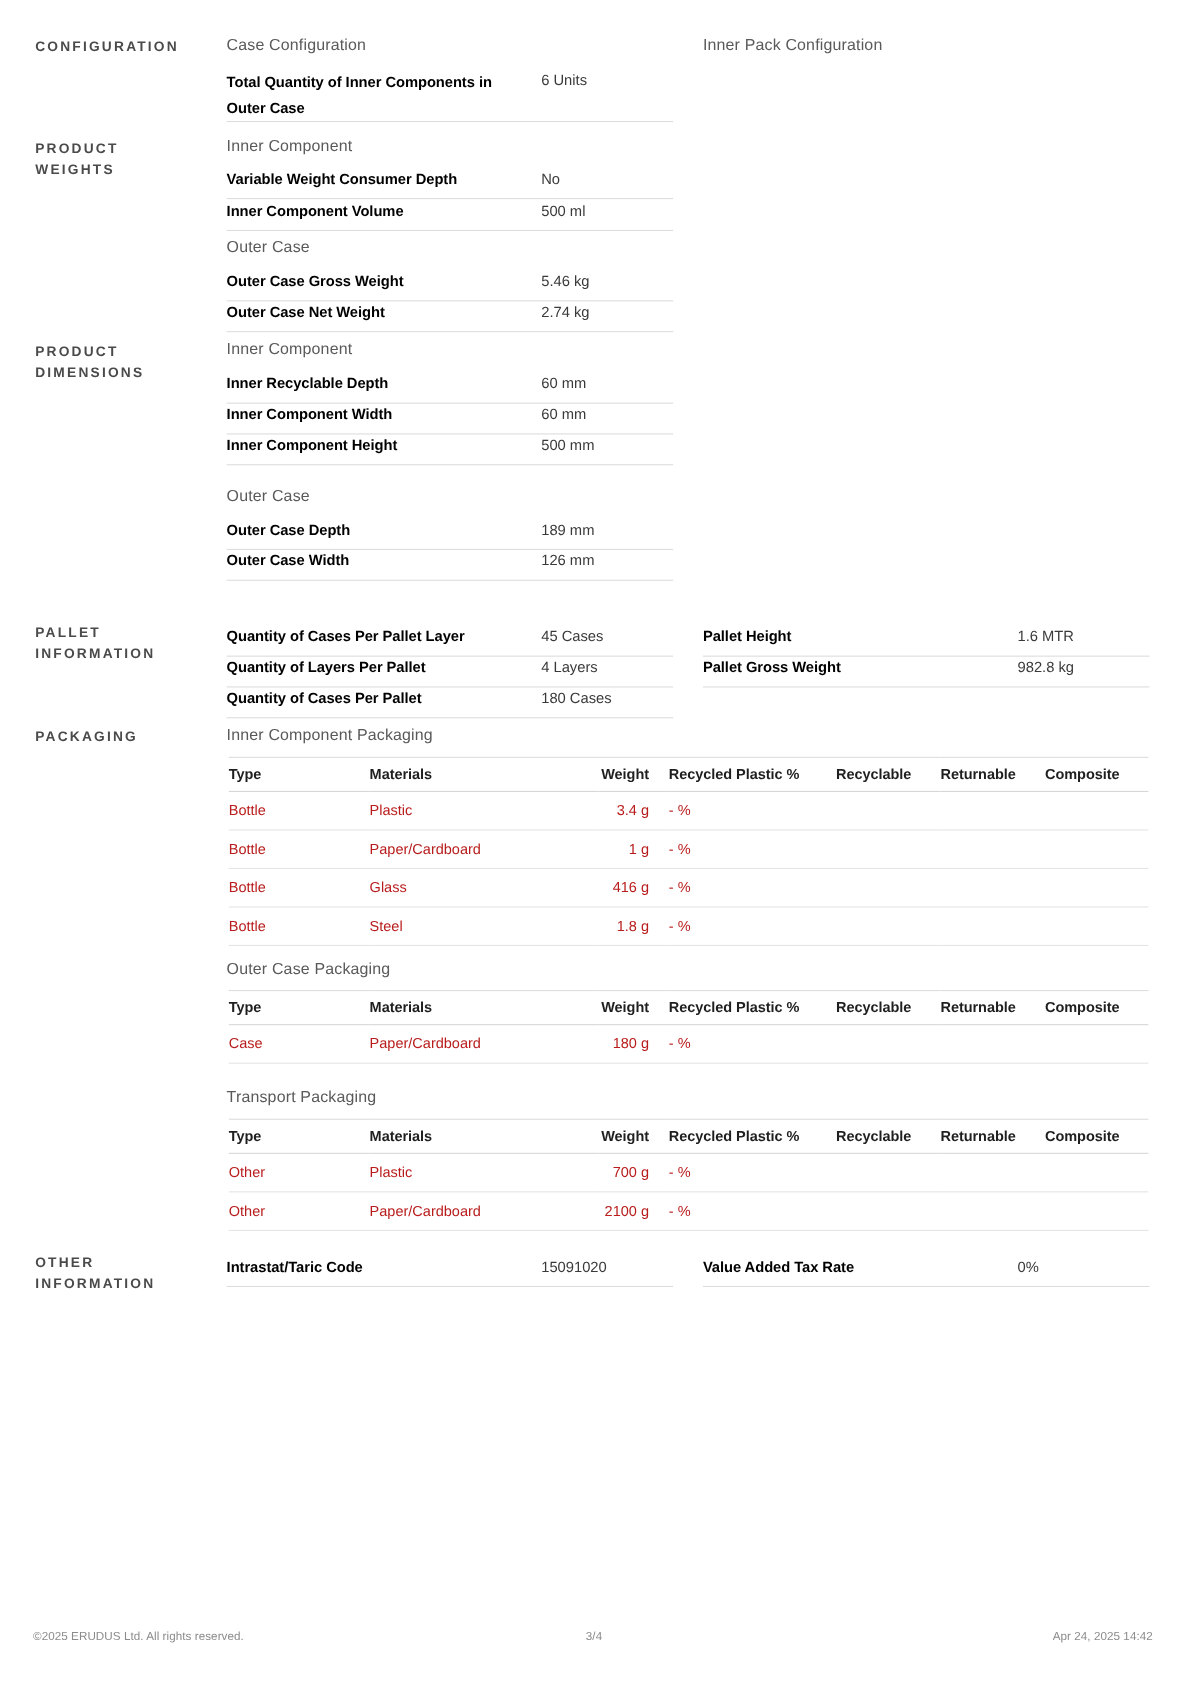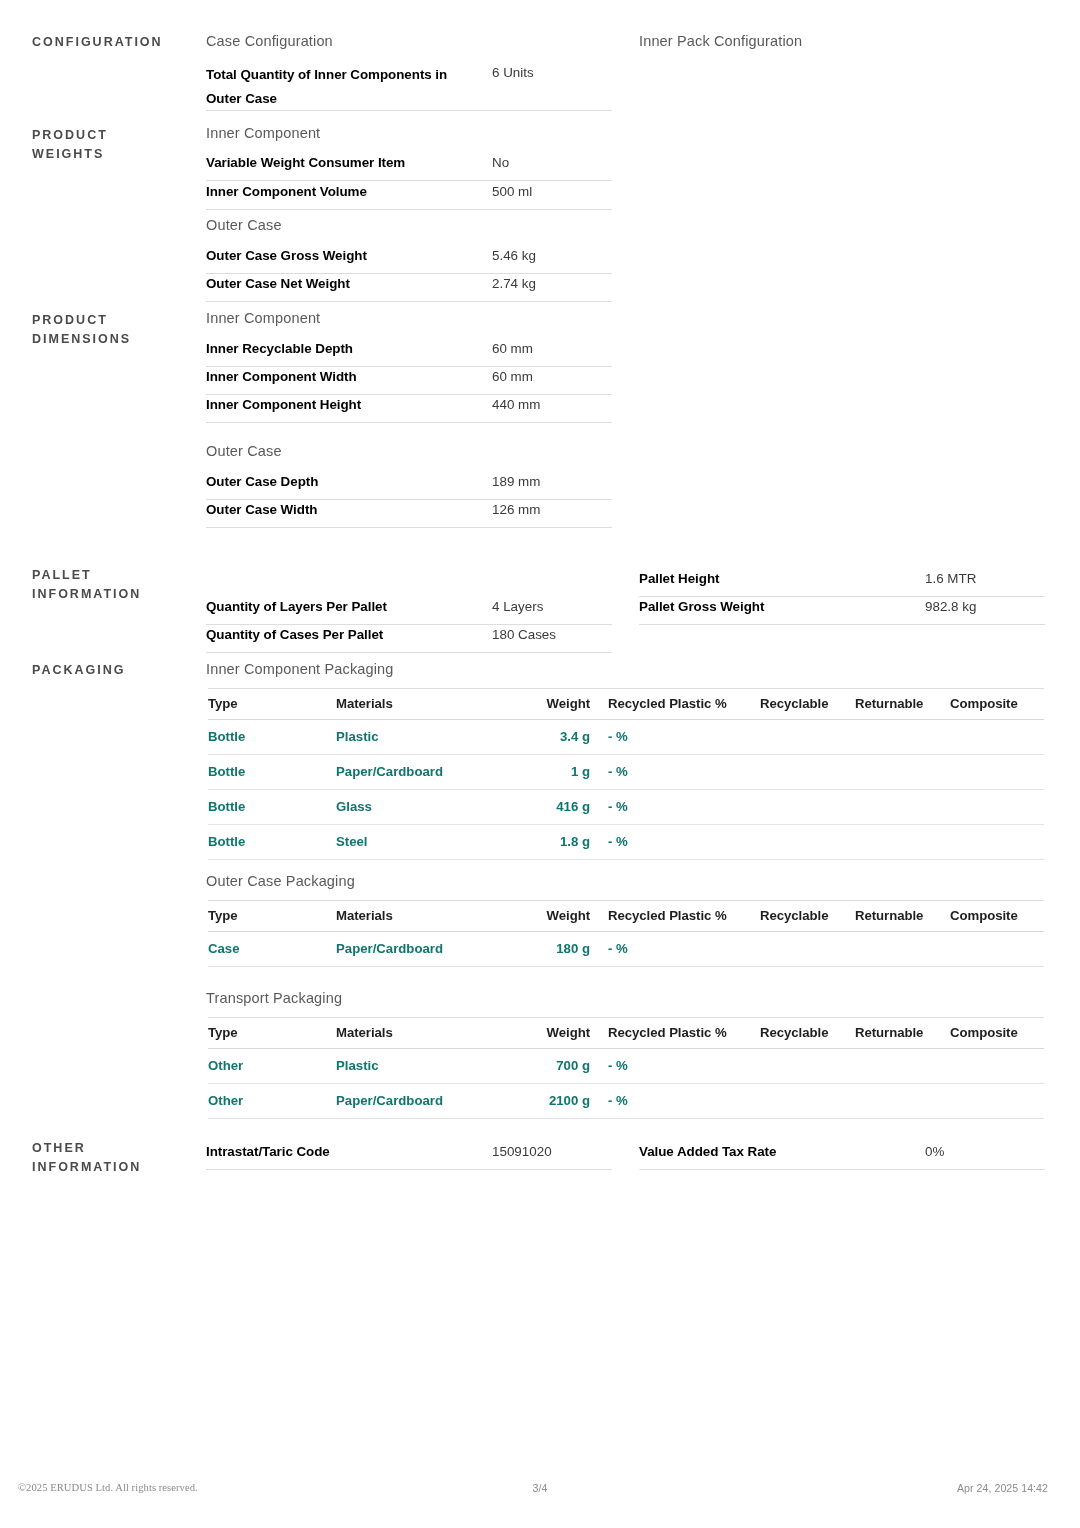--- a/index.html
+++ b/index.html
@@ -111,22 +111,22 @@
     color: #1f1f1f;
     text-align: left;
     padding: 7px 0 8px 0;
     border-top: 1px solid #dddddd;
     border-bottom: 1px solid #d7d7d7;
     letter-spacing: -0.05px;
     white-space: nowrap;
   }
   .pk-table td {
     font-size: 13.2px;
-    font-weight: 700;
-    color: #0f766e;
+    font-weight: 400;
+    color: #b91c1c;
     text-align: left;
     padding: 9px 0 10px 0;
     border-bottom: 1px solid #e4e4e4;
     white-space: nowrap;
   }
   .pk-table tr:last-child td { border-bottom: 1px solid #e4e4e4; }
 
   col.c-type   { width: 128px; }
   col.c-mat    { width: 208px; }
   col.c-weight { width: 64px;  }
@@ -145,21 +145,21 @@
     width: 1080px;
     height: 20px;
   }
   .footer span {
     position: absolute;
     font-size: 10.6px;
     color: #8b8b8b;
     letter-spacing: 0.05px;
     white-space: nowrap;
   }
-  .f-left  { left: 18px; font-family: Liberation Serif, serif; }
+  .f-left  { left: 30px; }
   .f-mid   { left: 50%; transform: translateX(-50%); }
   .f-right { right: 32px; }
 </style>
 </head>
 <body>
 
 <div class="page">
 
   <div class="sec-label" style="top:33px;">
     <div>CONFIGURATION</div>
@@ -175,21 +175,21 @@
   </div>
 
   <div class="sec-label" style="top:126px;">
     <div>PRODUCT</div>
     <div>WEIGHTS</div>
   </div>
 
   <div class="group-head" style="top:125px;">Inner Component</div>
 
   <div class="kv col-left" style="top:153px;">
-    <div class="k">Variable Weight Consumer Item</div>
+    <div class="k">Variable Weight Consumer Depth</div>
     <div class="v">No</div>
     <div class="rule"></div>
   </div>
   <div class="kv col-left" style="top:182px;">
     <div class="k">Inner Component Volume</div>
     <div class="v">500 ml</div>
     <div class="rule"></div>
   </div>
 
   <div class="group-head" style="top:217px;">Outer Case</div>
@@ -217,21 +217,21 @@
     <div class="v">60 mm</div>
     <div class="rule"></div>
   </div>
   <div class="kv col-left" style="top:367px;">
     <div class="k">Inner Component Width</div>
     <div class="v">60 mm</div>
     <div class="rule"></div>
   </div>
   <div class="kv col-left" style="top:395px;">
     <div class="k">Inner Component Height</div>
-    <div class="v">440 mm</div>
+    <div class="v">500 mm</div>
     <div class="rule"></div>
   </div>
 
   <div class="group-head" style="top:443px;">Outer Case</div>
 
   <div class="kv col-left" style="top:472px;">
     <div class="k">Outer Case Depth</div>
     <div class="v">189 mm</div>
     <div class="rule"></div>
   </div>
@@ -239,20 +239,25 @@
     <div class="k">Outer Case Width</div>
     <div class="v">126 mm</div>
     <div class="rule"></div>
   </div>
 
   <div class="sec-label" style="top:566px;">
     <div>PALLET</div>
     <div>INFORMATION</div>
   </div>
 
+  <div class="kv col-left" style="top:569px;">
+    <div class="k">Quantity of Cases Per Pallet Layer</div>
+    <div class="v">45 Cases</div>
+    <div class="rule"></div>
+  </div>
   <div class="kv col-left" style="top:597px;">
     <div class="k">Quantity of Layers Per Pallet</div>
     <div class="v">4 Layers</div>
     <div class="rule"></div>
   </div>
   <div class="kv col-left" style="top:625px;">
     <div class="k">Quantity of Cases Per Pallet</div>
     <div class="v">180 Cases</div>
     <div class="rule"></div>
   </div>

